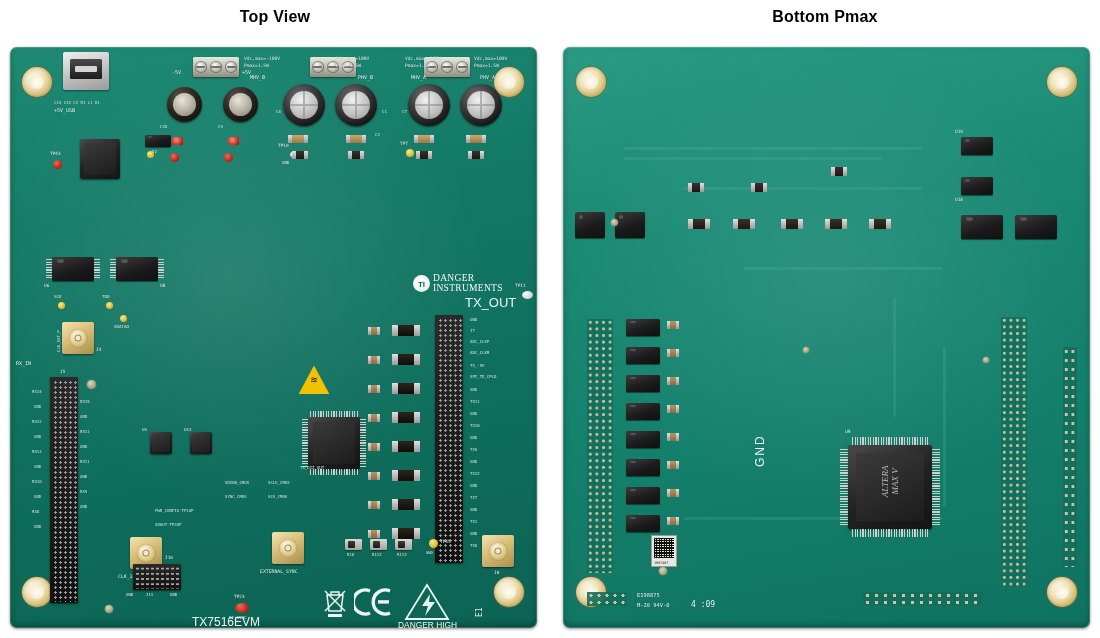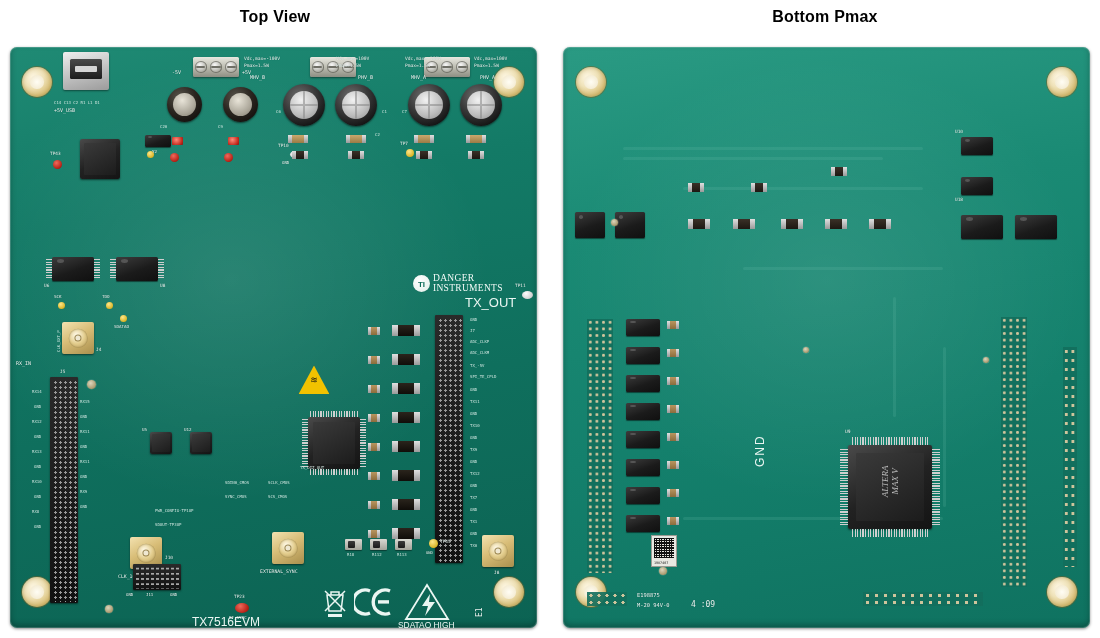--- a/index.html
+++ b/index.html
@@ -443,21 +443,21 @@
   <svg class="warn-tri" style="left:344px;top:540px;" width="40" height="30" viewBox="0 0 40 30">
     <path d="M16 4 A12 12 0 1 0 16 26" fill="none" stroke="#eaf6f2" stroke-width="3.4"></path>
     <path d="M36 4 A12 12 0 1 0 36 26" fill="none" stroke="#eaf6f2" stroke-width="3.4"></path>
     <rect x="24" y="13.2" width="11" height="3.4" fill="#eaf6f2"></rect>
   </svg>
 
   <svg class="warn-tri" style="left:394px;top:535px;" width="46" height="40" viewBox="0 0 46 40">
     <path d="M23 3 L44 37 L2 37 Z" fill="none" stroke="#eaf6f2" stroke-width="1.8"></path>
     <path d="M26 12 L18 24 h6 l-3 10 l10 -14 h-6 z" fill="#eaf6f2"></path>
   </svg>
-  <div class="big-silk" style="left:388px;top:573px;font-size:8.4px;">SDATAO HIGH</div>
+  <div class="big-silk" style="left:388px;top:573px;font-size:8.4px;">DANGER HIGH</div>
 
   <div class="big-silk" style="left:182px;top:568px;font-size:12px;">TX7516EVM</div>
 
   <div class="pcb-text" style="left:465px;top:570px;font-size:8px;transform:rotate(-90deg);transform-origin:left top;">E1</div>
 
   <div class="via" style="left:95px;top:558px;width:8px;height:8px;"></div>
 
 </div>
 
 <div class="board" id="board-bottom">

